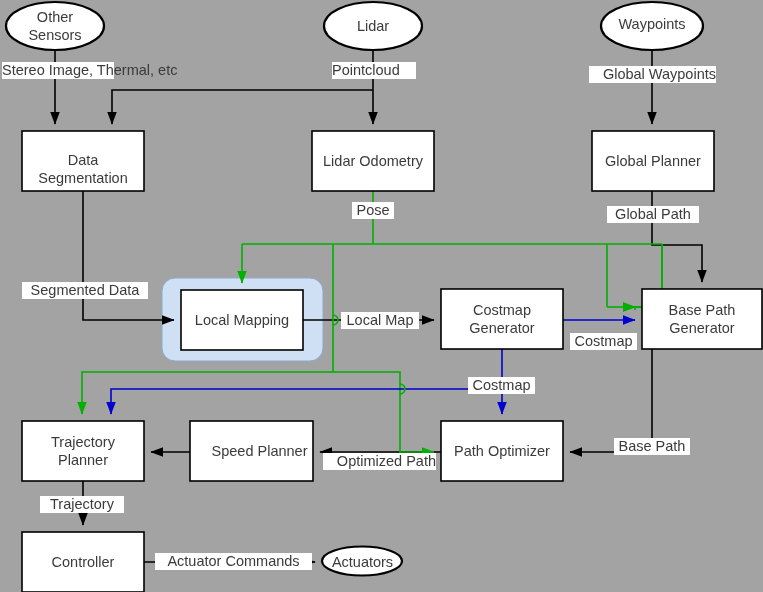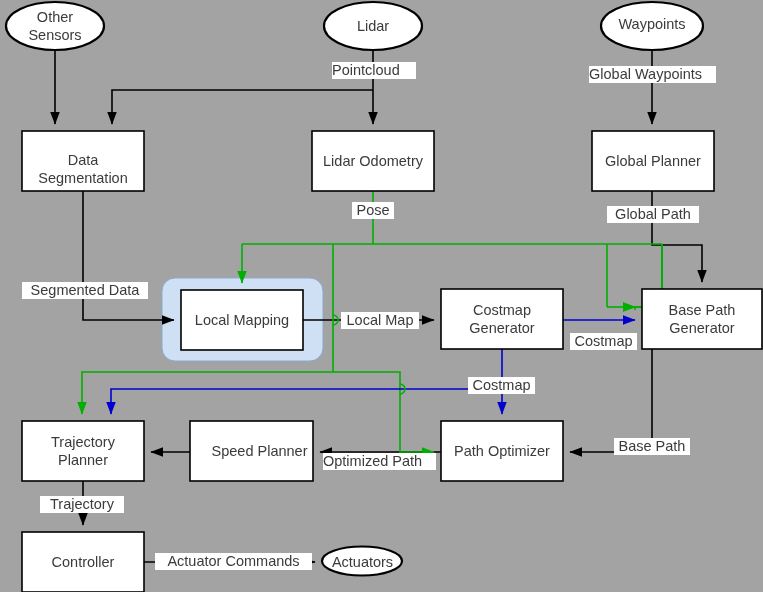--- a/index.html
+++ b/index.html
@@ -147,26 +147,28 @@
 Generator</div>
   <div class="node-label" style="left:642px;top:289px;width:120px;height:60px;">Base Path
 Generator</div>
   <div class="node-label" style="left:22px;top:421px;width:122px;height:60px;">Trajectory
 Planner</div>
   <div class="node-label" style="left:190px;top:421px;width:123px;height:60px;padding-left:8px;">Speed Planner</div>
   <div class="node-label" style="left:441px;top:421px;width:122px;height:60px;">Path Optimizer</div>
   <div class="node-label" style="left:22px;top:532px;width:122px;height:60px;">Controller</div>
   <div class="node-label" style="left:322px;top:547px;width:81px;height:29px;">Actuators</div>
 
+  <div class="edge-label" style="left:2px;top:62px;width:112px;text-align:center;">Stereo Image,
+Thermal, etc</div>
   <div class="edge-label" style="left:332px;top:62px;width:84px;text-align:left;">Pointcloud</div>
-  <div class="edge-label" style="left:589px;top:66px;width:127px;text-align:left;">Global Waypoints</div>
+  <div class="edge-label" style="left:589px;top:66px;width:127px;text-align:right;">Global Waypoints</div>
   <div class="edge-label" style="left:352px;top:202px;width:42px;text-align:center;">Pose</div>
   <div class="edge-label" style="left:607px;top:206px;width:92px;text-align:center;">Global Path</div>
   <div class="edge-label" style="left:22px;top:282px;width:126px;text-align:center;">Segmented Data</div>
   <div class="edge-label" style="left:341px;top:312px;width:78px;text-align:center;">Local Map</div>
   <div class="edge-label" style="left:570px;top:333px;width:67px;text-align:center;">Costmap</div>
   <div class="edge-label" style="left:468px;top:377px;width:67px;text-align:center;">Costmap</div>
-  <div class="edge-label" style="left:323px;top:453px;width:113px;text-align:left;">Optimized Path</div>
+  <div class="edge-label" style="left:323px;top:453px;width:113px;text-align:right;">Optimized Path</div>
   <div class="edge-label" style="left:614px;top:438px;width:76px;text-align:center;">Base Path</div>
   <div class="edge-label" style="left:40px;top:496px;width:84px;text-align:center;">Trajectory</div>
   <div class="edge-label" style="left:155px;top:553px;width:157px;text-align:center;">Actuator Commands</div>
 
 </div>
 
 </body></html>

